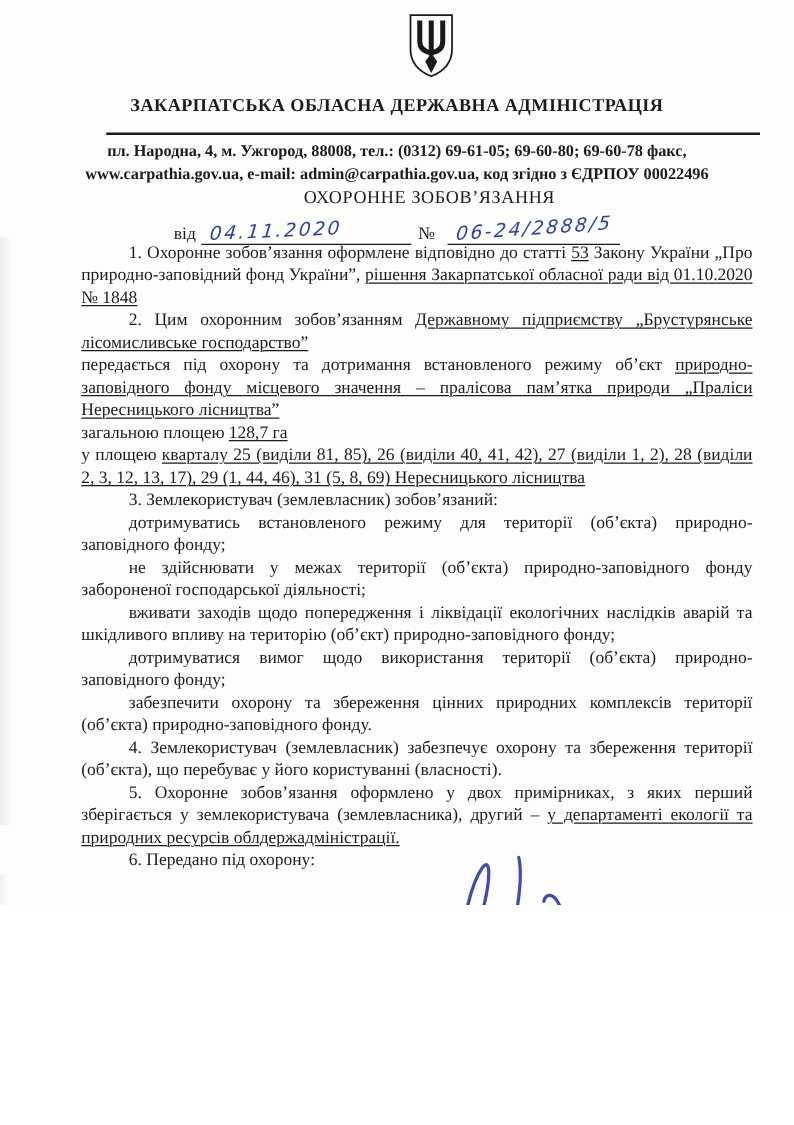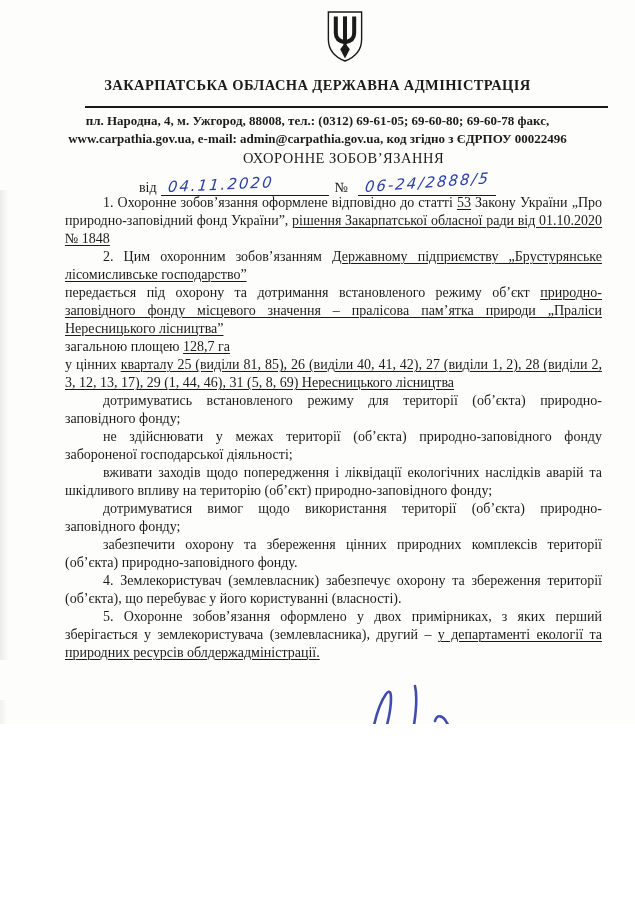--- a/index.html
+++ b/index.html
@@ -90,28 +90,30 @@
     <span class="ref-blank num">
       <span class="handwriting">06-24/2888/5</span>
     </span>
   </div>
 
   <div class="body-text" id="paras">
       <p class="para"><span>1. Охоронне зобов’язання оформлене відповідно до статті </span><span class="useg">53</span><span> Закону України „Про природно-заповідний фонд України”, </span><span class="useg">рішення Закарпатської обласної ради від 01.10.2020 № 1848</span></p>
       <p class="para"><span>2. Цим охоронним зобов’язанням </span><span class="useg">Державному підприємству „Брустурянське лісомисливське господарство”</span></p>
       <p class="para noindent"><span>передається під охорону та дотримання встановленого режиму об’єкт </span><span class="useg">природно-заповідного фонду місцевого значення – пралісова пам’ятка природи „Праліси Нересницького лісництва”</span></p>
       <p class="para noindent"><span>загальною площею </span><span class="useg">128,7 га</span></p>
-      <p class="para noindent"><span>у цінних </span><span class="useg">кварталу 25 (виділи 81, 85), 26 (виділи 40, 41, 42), 27 (виділи 1, 2), 28 (виділи 2, 3, 12, 13, 17), 29 (1, 44, 46), 31 (5, 8, 69) Нересницького лісництва</span></p>
+      <p class="para noindent"><span>у площею </span><span class="useg">кварталу 25 (виділи 81, 85), 26 (виділи 40, 41, 42), 27 (виділи 1, 2), 28 (виділи 2, 3, 12, 13, 17), 29 (1, 44, 46), 31 (5, 8, 69) Нересницького лісництва</span></p>
+      <p class="para"><span>3. Землекористувач (землевласник) зобов’язаний:</span></p>
       <p class="para"><span>дотримуватись встановленого режиму для території (об’єкта) природно-заповідного фонду;</span></p>
       <p class="para"><span>не здійснювати у межах території (об’єкта) природно-заповідного фонду забороненої господарської діяльності;</span></p>
       <p class="para"><span>вживати заходів щодо попередження і ліквідації екологічних наслідків аварій та шкідливого впливу на територію (об’єкт) природно-заповідного фонду;</span></p>
       <p class="para"><span>дотримуватися вимог щодо використання території (об’єкта) природно-заповідного фонду;</span></p>
       <p class="para"><span>забезпечити охорону та збереження цінних природних комплексів території (об’єкта) природно-заповідного фонду.</span></p>
       <p class="para"><span>4. Землекористувач (землевласник) забезпечує охорону та збереження території (об’єкта), що перебуває у його користуванні (власності).</span></p>
       <p class="para"><span>5. Охоронне зобов’язання оформлено у двох примірниках, з яких перший зберігається у землекористувача (землевласника), другий – </span><span class="useg">у департаменті екології та природних ресурсів облдержадміністрації.</span></p>
+      <p class="para"><span>6. Передано під охорону:</span></p>
     </div>
 
   <div class="sign-title">Голова державної адміністрації</div>
   <div class="sign-name">Олексій ПЕТРОВ</div>
   <div class="mp">М.П.</div>
 
   <svg class="stamp" viewBox="0 0 150 150">
     <defs>
       <path id="arcTop" d="M 27.5 108.3 A 58 58 0 1 1 122.5 108.3"></path>
       <path id="arcCode" d="M 39 95 A 37 37 0 0 0 111 95"></path>

